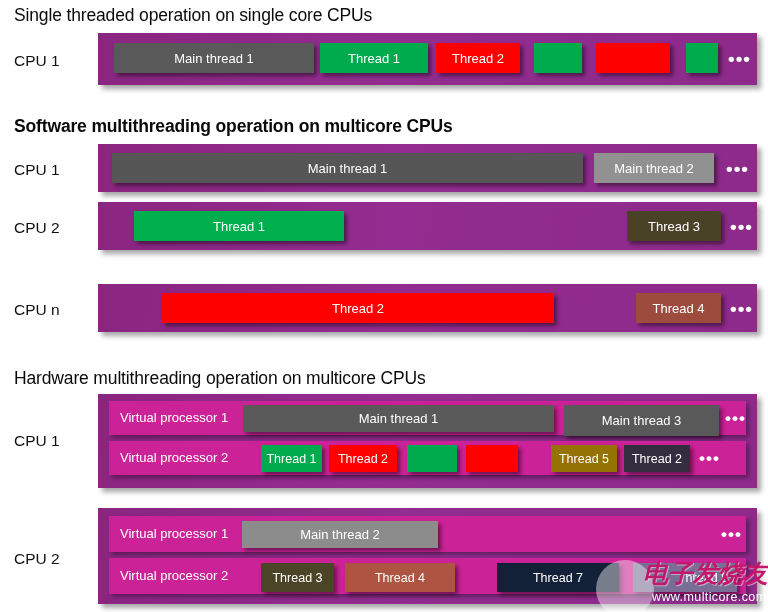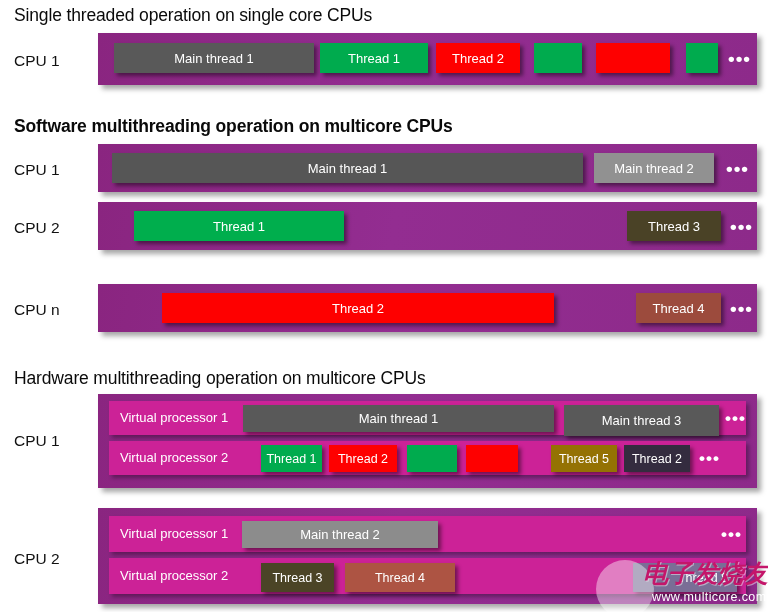--- a/index.html
+++ b/index.html
@@ -278,20 +278,23 @@
       <div class="vp-name" style="left:11px; top:10px;">Virtual processor 2</div>
 
       <div class="blk small" style="left:152px; top:5px; width:73px; height:29px; background:#4b4426;">
         <span>Thread 3</span>
       </div>
 
       <div class="blk small" style="left:236px; top:5px; width:110px; height:29px; background:#ad5443;">
         <span>Thread 4</span>
       </div>
 
+      <div class="blk small" style="left:388px; top:5px; width:122px; height:29px; background:#132138;">
+        <span>Thread 7</span>
+      </div>
 
       <div class="blk small" style="left:524px; top:5px; width:104px; height:29px; background:#7a6e96;padding-left:36px;">
         <span>Thread 8</span>
       </div>
     </div>
   </div>
 
   <div class="watermark">
     <div class="wm-circle" style="left:596px; top:560px;"></div>
     <div class="wm-cn" style="left:643px; top:557px;font-style:italic;">电子发烧友</div>

